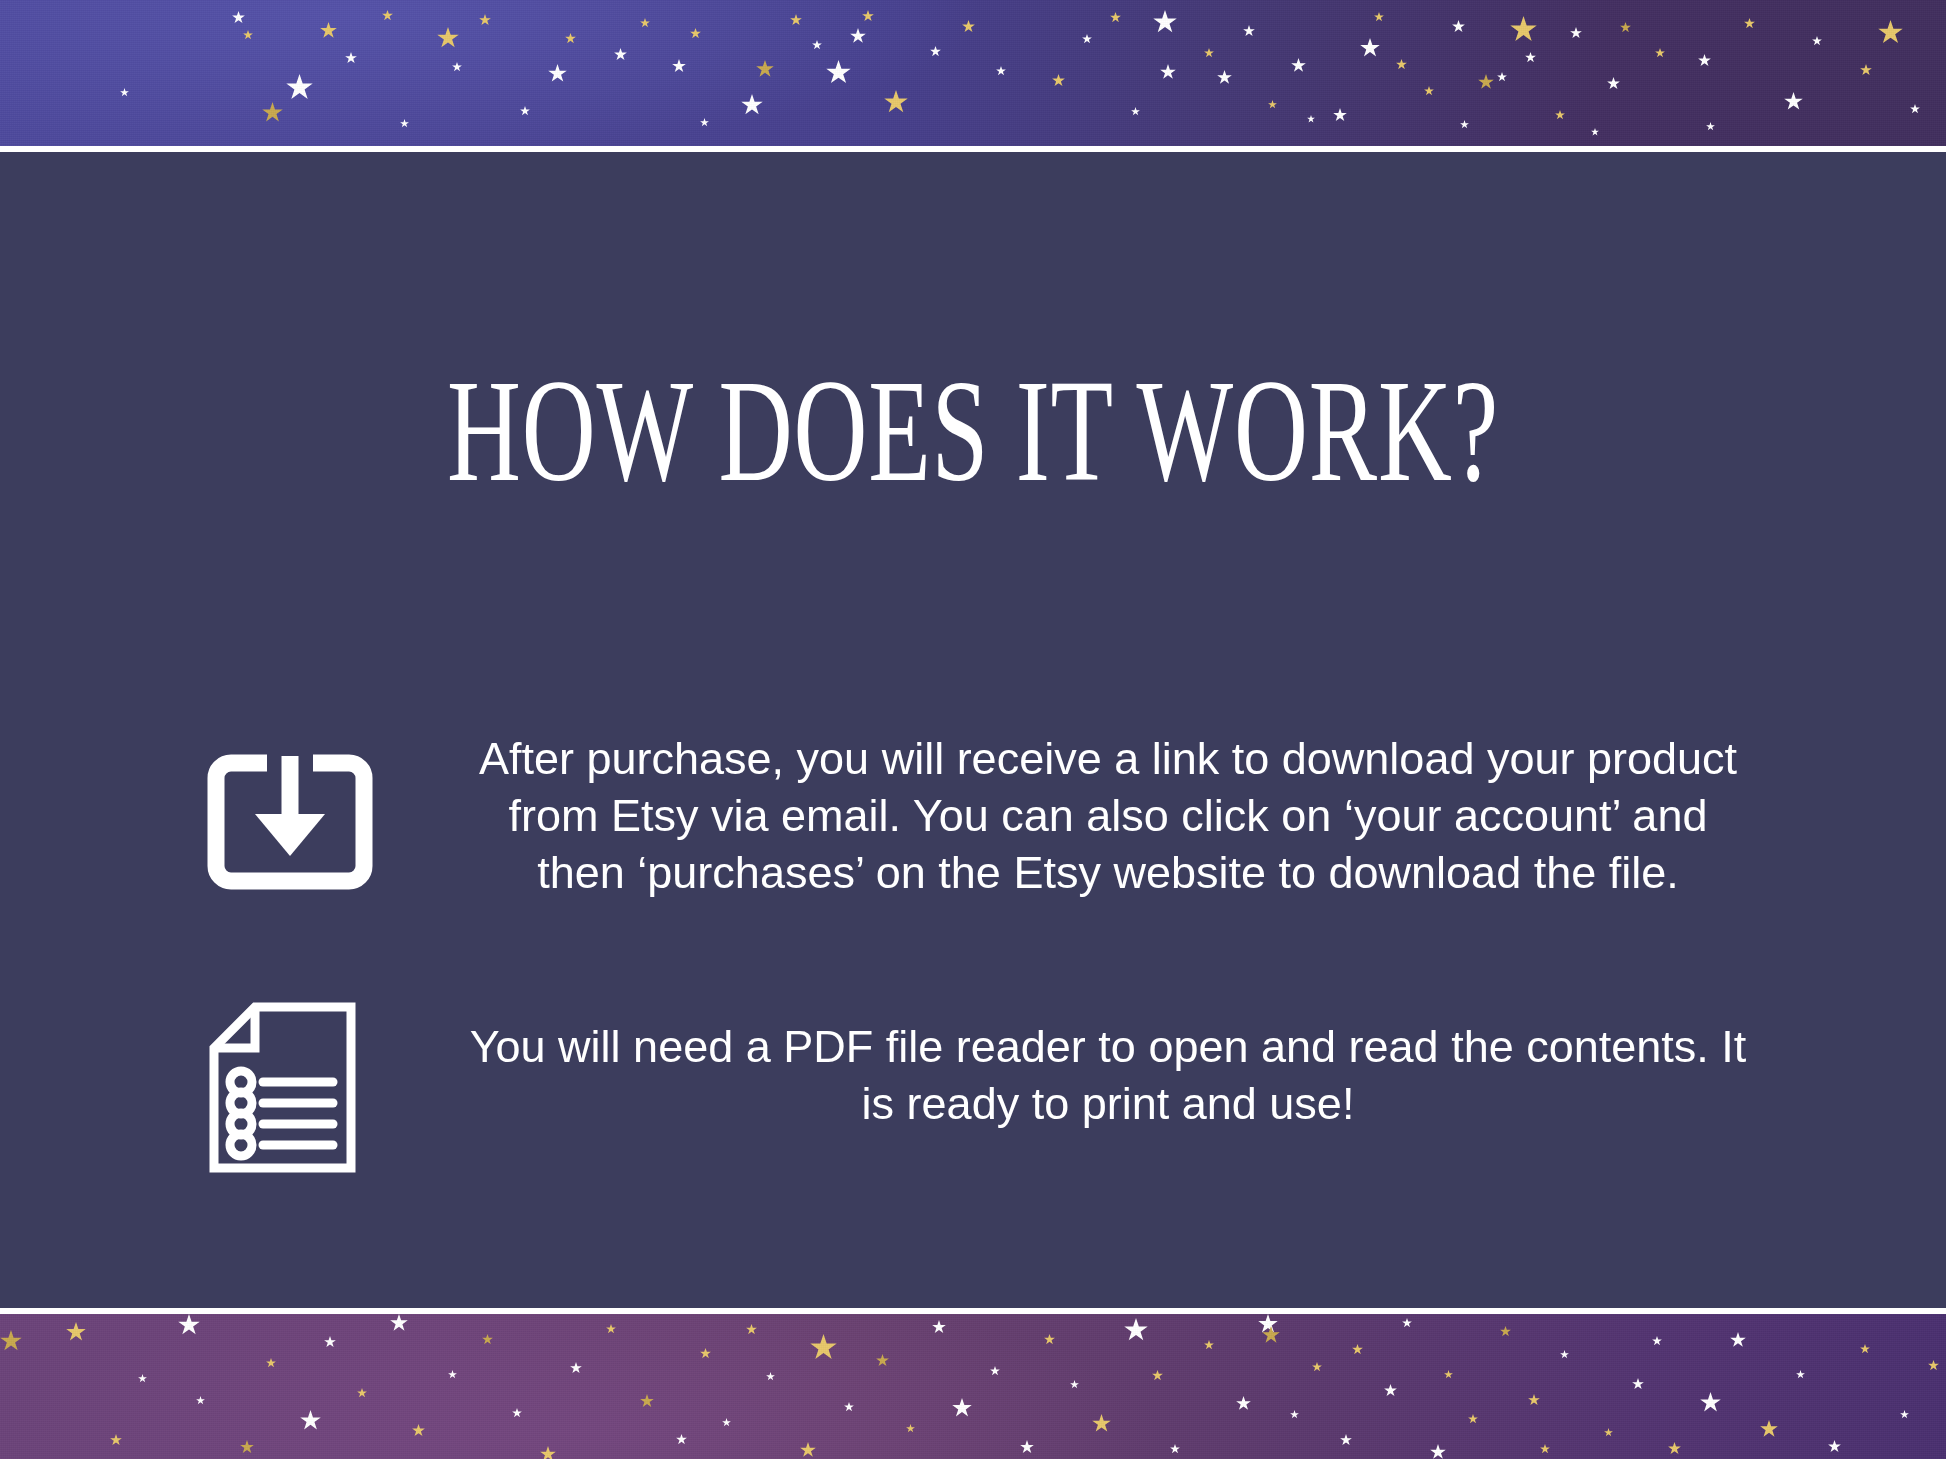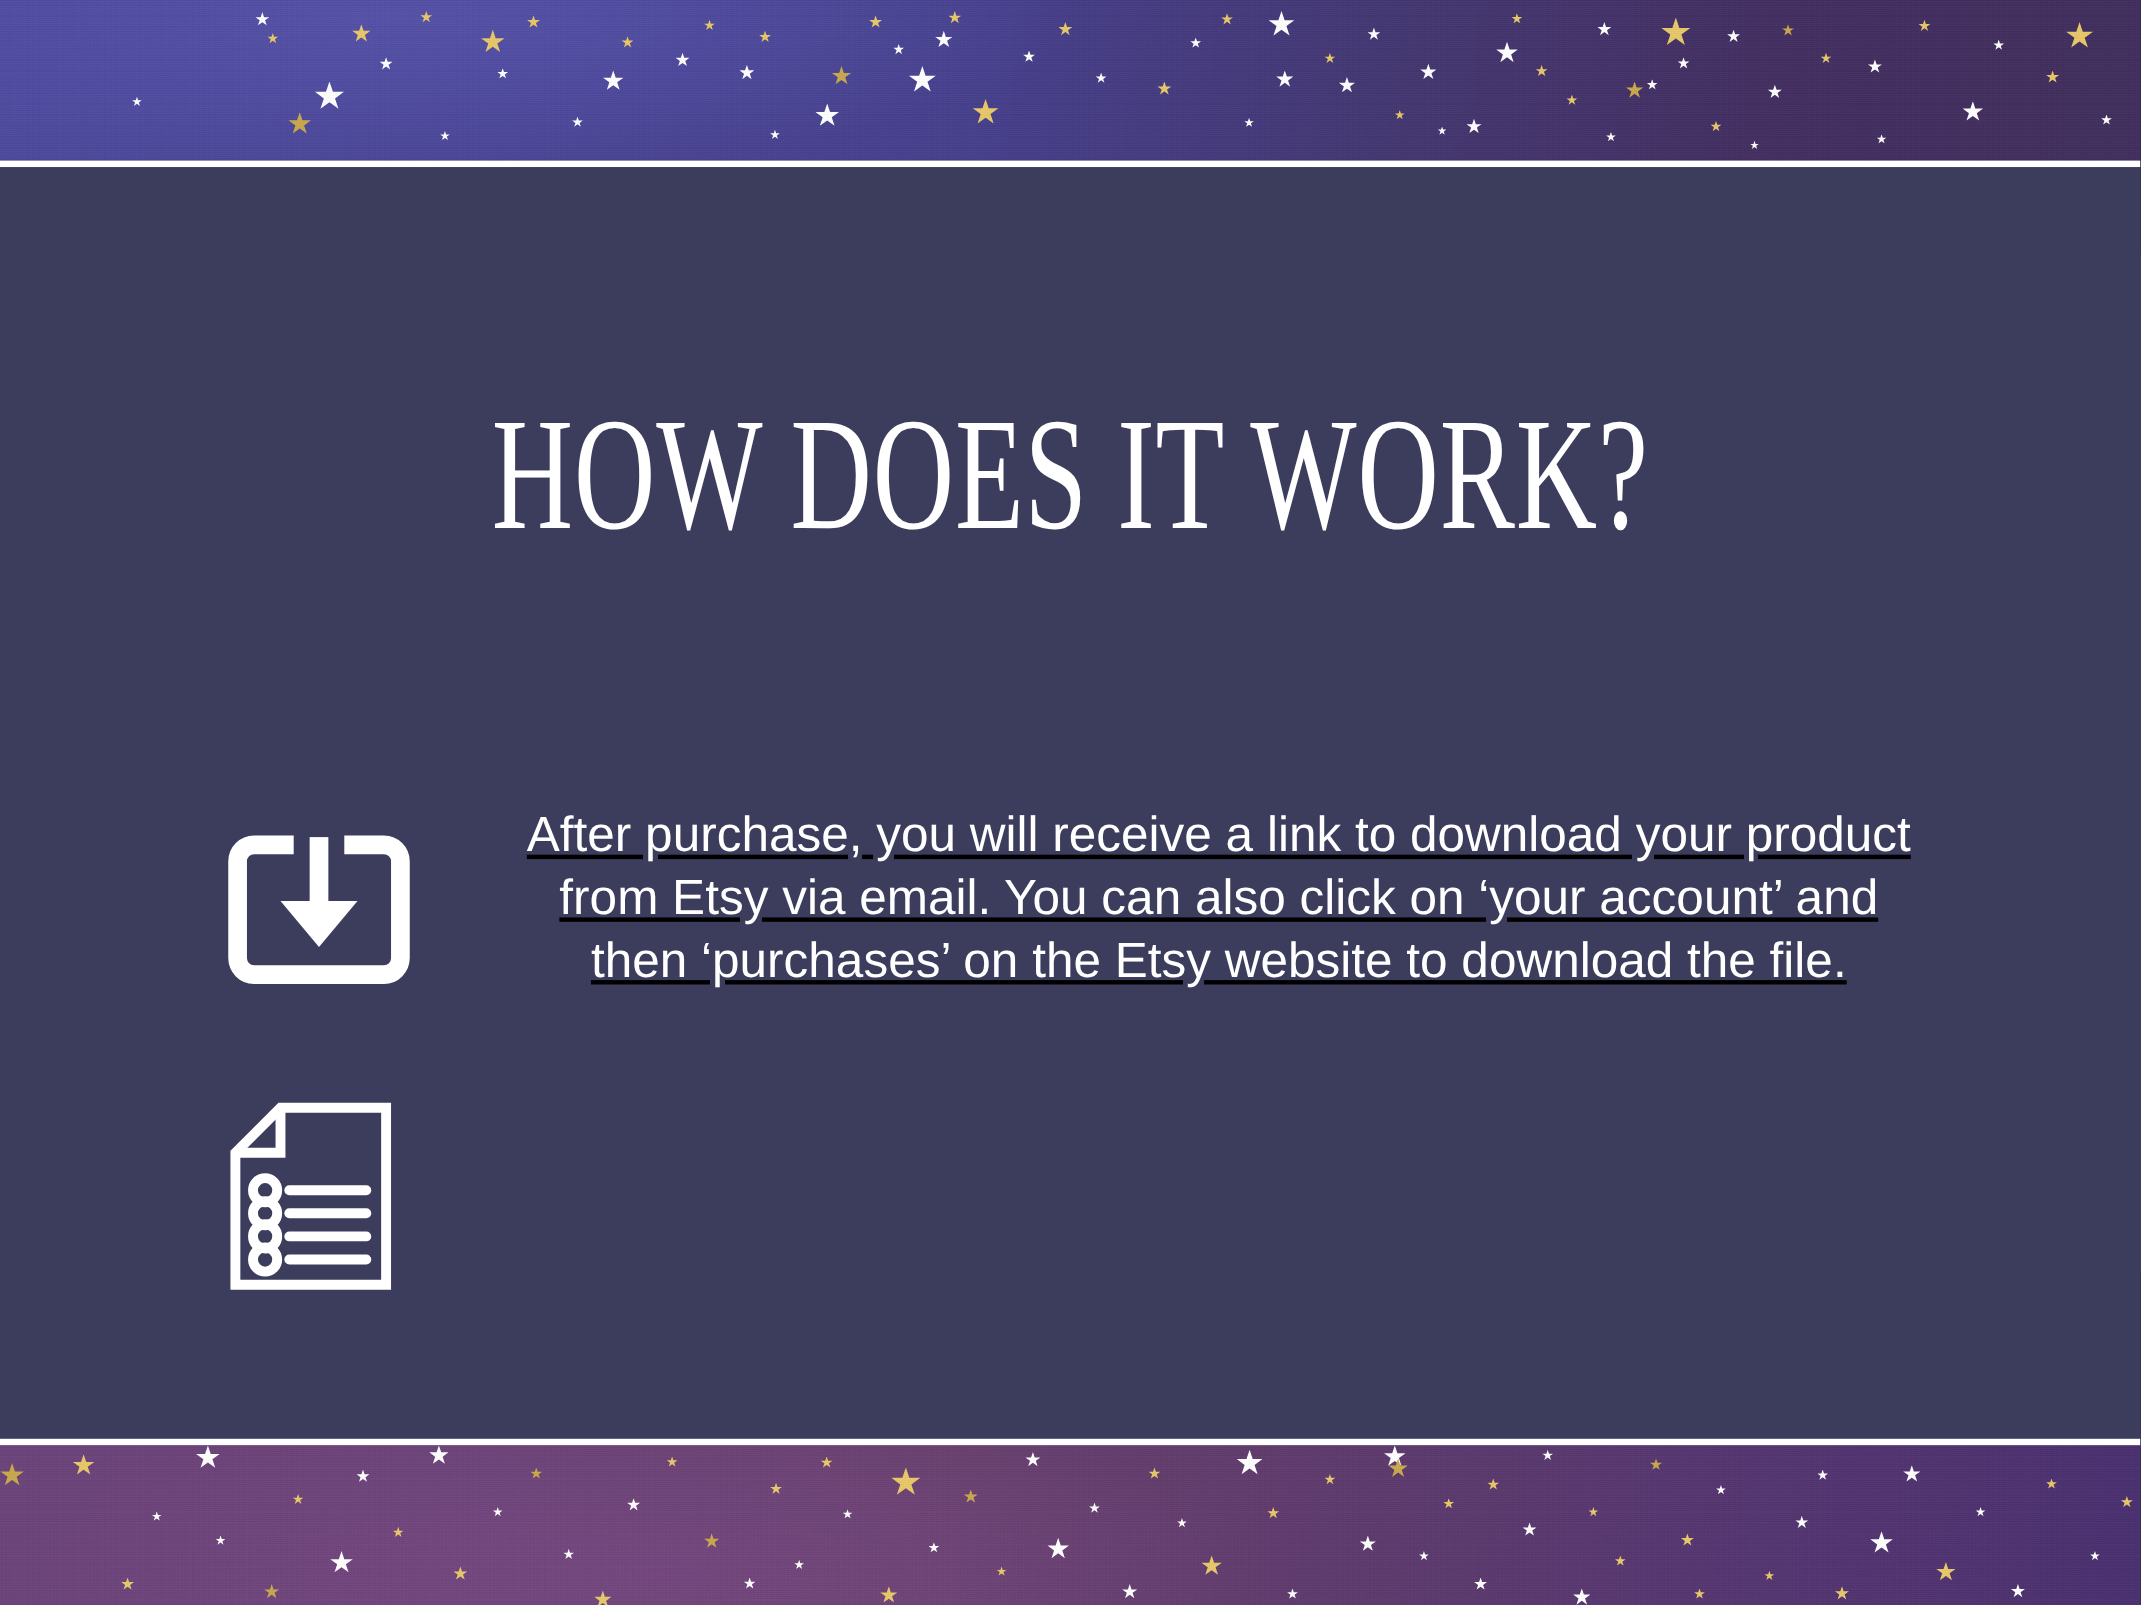--- a/index.html
+++ b/index.html
@@ -108,22 +108,21 @@
   #note-label {
     text-decoration: underline;
     text-underline-offset: 7px;
     text-decoration-thickness: 3px;
   }
 
   
   .row {
     position: absolute;
     display: flex;
-    align-items: center;
-    text-decoration: underline;
+    align-items: flex-start;
   }
   .row-icon {
     flex: 0 0 auto;
     position: relative;
   }
   .row-text {
     color: #ffffff;
     text-align: center;
     font-size: 45px;
     line-height: 57px;
@@ -255,20 +254,21 @@
           <circle cx="36" cy="103" r="11" fill="none" stroke="#ffffff" stroke-width="9"></circle>
           <circle cx="36" cy="124" r="11" fill="none" stroke="#ffffff" stroke-width="9"></circle>
           <circle cx="36" cy="145" r="11" fill="none" stroke="#ffffff" stroke-width="9"></circle>
 
           <line x1="58" y1="82" x2="128" y2="82" stroke="#ffffff" stroke-width="9" stroke-linecap="round"></line>
           <line x1="58" y1="103" x2="128" y2="103" stroke="#ffffff" stroke-width="9" stroke-linecap="round"></line>
           <line x1="58" y1="124" x2="128" y2="124" stroke="#ffffff" stroke-width="9" stroke-linecap="round"></line>
           <line x1="58" y1="145" x2="128" y2="145" stroke="#ffffff" stroke-width="9" stroke-linecap="round"></line>
         </svg>
       </div>
+      <div class="row-text">You will need a PDF file reader to open and read the contents. It is ready to print and use!</div>
     </div>
 
   </div>
 
   <div class="divider" id="divider-bottom"></div>
   <div class="star-band" id="bottom-band">
       <div class="star" style="left: 0px; top: 16px; width: 22px; height: 22px; background: rgb(201, 169, 78);"></div>
       <div class="star" style="left: 66px; top: 8px; width: 20px; height: 20px; background: rgb(232, 200, 106);"></div>
       <div class="star" style="left: 110px; top: 120px; width: 12px; height: 12px; background: rgb(232, 200, 106);"></div>
       <div class="star" style="left: 138px; top: 60px; width: 9px; height: 9px; background: rgb(255, 255, 255);"></div>

